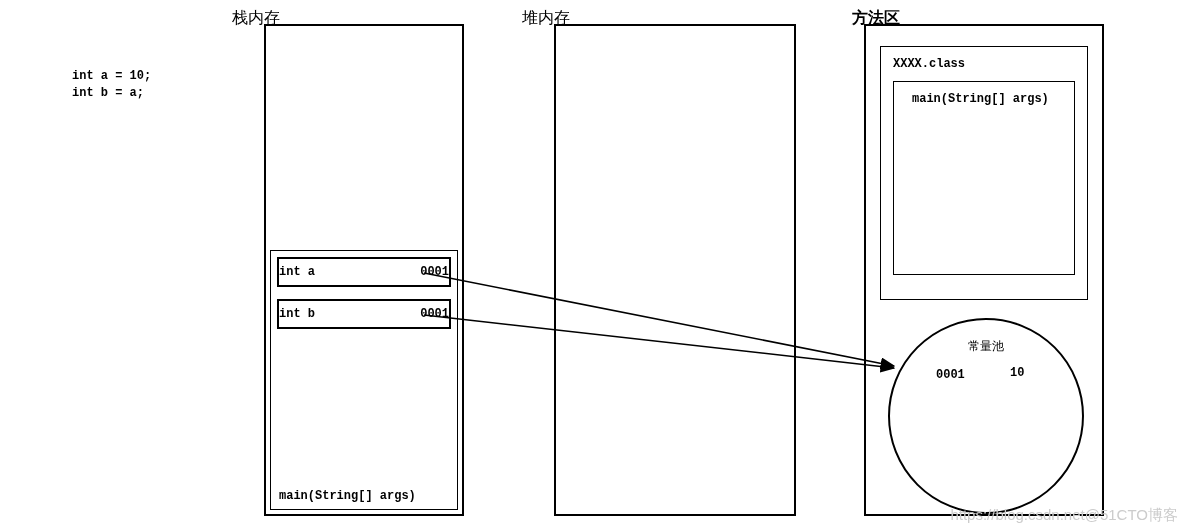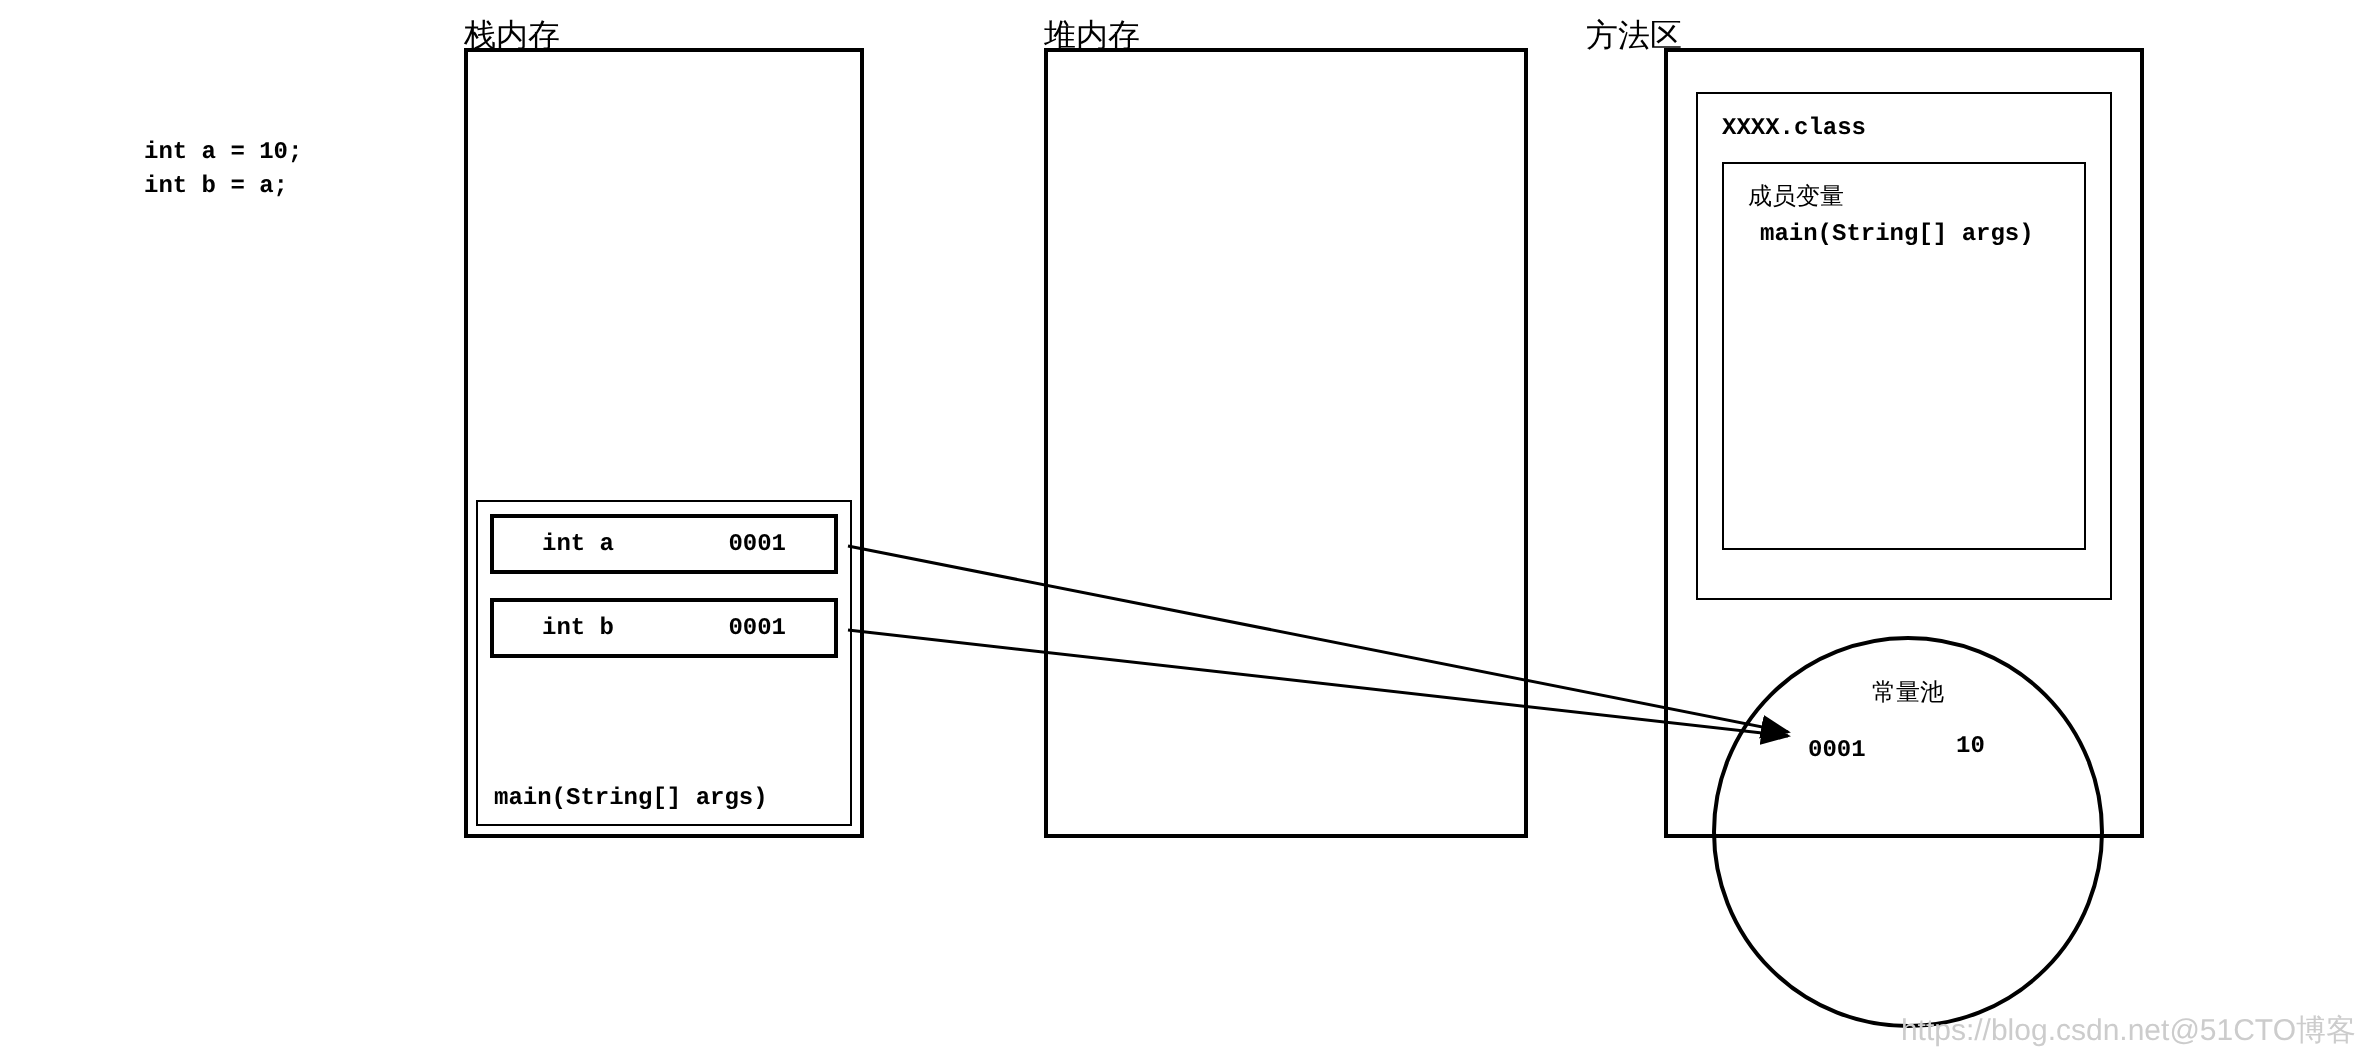--- a/index.html
+++ b/index.html
@@ -22,49 +22,50 @@
   }
   .region-label {
     position: absolute;
     top: 8px;
     font-size: 16px;
   }
   .region-box {
     position: absolute;
     top: 24px;
     border: 2px solid #000;
-    height: 395px;
+    height: 492px;
+    margin-left: 32px;
   }
   
   #stack-box { left: 232px; width: 200px; }
   #heap-box  { left: 522px; width: 242px; }
   #meth-box  { left: 832px; width: 240px; }
 
   #lbl-stack { left: 232px; }
   #lbl-heap  { left: 522px; }
-  #lbl-meth  { left: 793px; }
+  #lbl-meth  { left: 852px; font-weight: bold; }
 
   
   .stack-frame {
     position: absolute;
     left: 4px;
     right: 4px;
     bottom: 4px;
     top: 224px;
     border: 1px solid #000;
     padding: 6px 6px 4px 6px;
   }
   .var-row {
     border: 2px solid #000;
     height: 30px;
     margin-bottom: 12px;
     display: flex;
     align-items: center;
     justify-content: space-between;
-    padding: 0 24px;
+    padding: 0 0;
     font-weight: bold;
   }
   .frame-label {
     position: absolute;
     left: 8px;
     bottom: 6px;
     font-weight: bold;
   }
 
   
@@ -163,21 +164,20 @@
     <div class="frame-label">main(String[] args)</div>
   </div>
 </div>
 
 <div id="heap-box" class="region-box"></div>
 
 <div id="meth-box" class="region-box">
   <div class="class-box">
     <div class="class-title">XXXX.class</div>
     <div class="inner-box">
-      <div>成员变量</div>
       <div class="mono">main(String[] args)</div>
     </div>
   </div>
   <div class="pool-wrap">
     <div class="pool-circle">
       <div class="pool-title">常量池</div>
       <div class="pool-entry">0001</div>
       <div class="pool-val">10</div>
     </div>
   </div>

